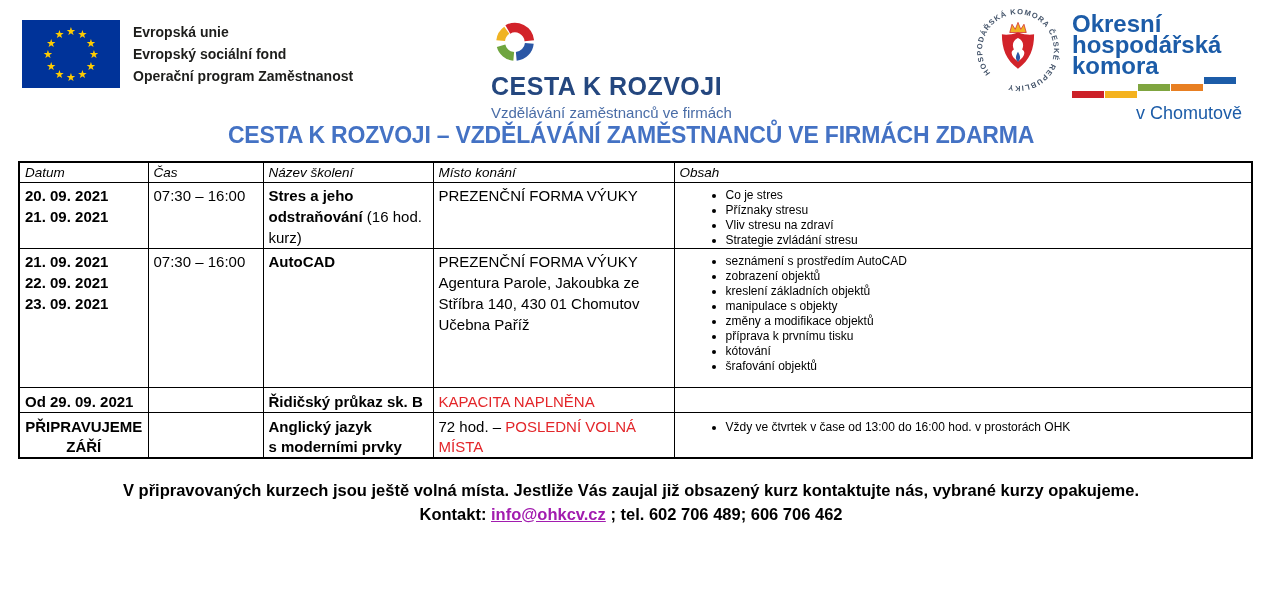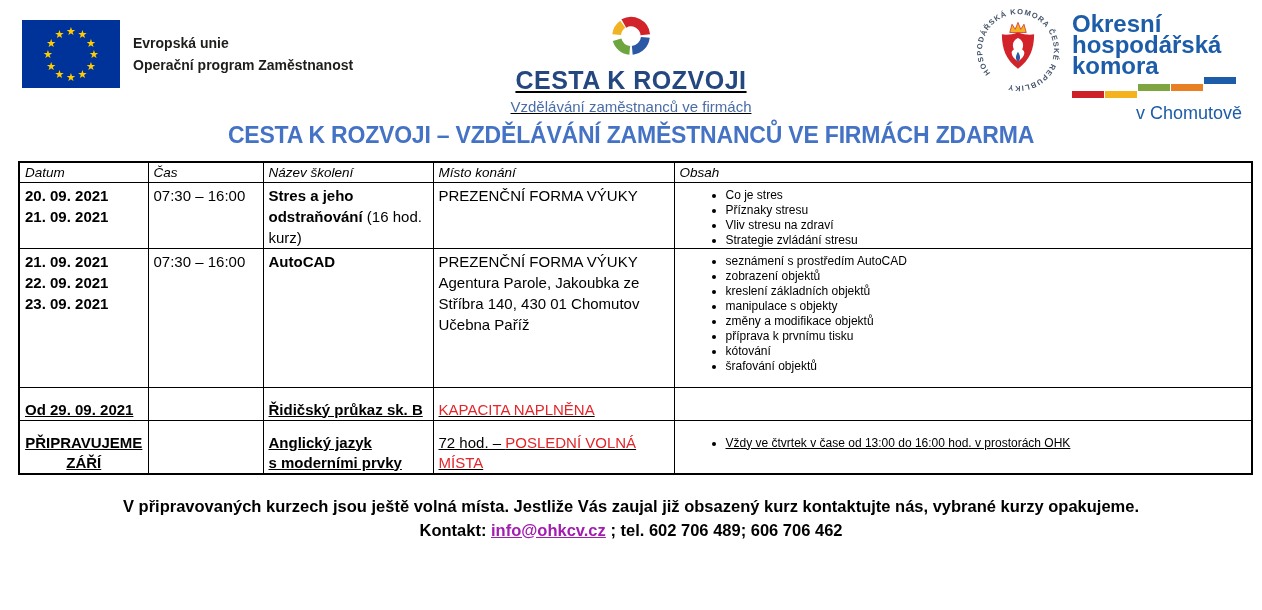--- a/index.html
+++ b/index.html
@@ -13,21 +13,21 @@
   .logos { position:relative; height:104px; }
 
   .eu-block { position:absolute; left:22px; top:20px; display:flex; align-items:center; gap:13px; }
   .eu-flag { width:98px; height:68px; background:#003399; position:relative; flex:0 0 auto; }
   .eu-flag span {
     position:absolute; left:50%; top:50%; width:12px; height:12px; margin:-6px 0 0 -6px;
     color:#ffcc00; font-size:11px; line-height:12px; text-align:center;
   }
   .eu-lines { font-size:14px; line-height:22px; font-weight:600; color:#1d1d1b; }
 
-  .cesta-block { position:absolute; left:50%; top:12px; transform:translateX(-50%); width:280px; text-align:center;text-decoration:underline; }
+  .cesta-block { position:absolute; left:50%; top:18px; transform:translateX(-50%); width:280px; text-align:left; }
   .cesta-icon { width:48px; height:48px; }
   .cesta-title { font-size:25px; font-weight:bold; color:#24477f; letter-spacing:0.5px; margin-top:2px; }
   .cesta-subtitle { font-size:15px; color:#4a6da7; margin-top:3px; }
 
   .ohk-block { position:absolute; left:972px; top:4px; display:flex; gap:8px; }
   .ohk-emblem { width:92px; height:92px; flex:0 0 auto; }
   .ohk-word { padding-top:9px; width:172px; }
   .ohk-name { font-size:24px; font-weight:bold; color:#1c5ca8; line-height:21px; }
   .ohk-bars { position:relative; height:22px; margin-top:1px; width:165px; }
   .ohk-bars span { position:absolute; width:32px; height:7px; }
@@ -56,21 +56,21 @@
   td.name  { white-space:pre-line; }
   td.name .b { font-weight:bold; }
   td.loc   { white-space:pre-line; }
   .loc-red { color:#e3262a; }
   td.content ul { margin:3px 0 0; padding-left:46px; list-style:disc; }
   td.content li { font-size:12px; line-height:15px; }
   tr.r1 { height:64px; }
   tr.r2 { height:139px; }
   tr.r3 { height:21px; }
   tr.r4 { height:45px;border-radius:15px; }
-  tr.r3 td, tr.r4 td { padding-top:12px; line-height:20px;text-decoration:underline; }
+  tr.r3 td, tr.r4 td { padding-top:4px; line-height:20px; }
   tr.r4 td.dates { text-align:center; }
 
   
   .notes { margin-top:22px; text-align:center; font-weight:bold; font-size:16.5px; }
   .notes p { margin:5px 0; }
   .email { color:#a21caf; text-decoration:underline; cursor:pointer; }
 </style>
 </head>
 <body>
 
@@ -88,20 +88,21 @@
           <span style="transform: rotate(150deg) translateY(-23px) rotate(-150deg);">★</span>
           <span style="transform: rotate(180deg) translateY(-23px) rotate(-180deg);">★</span>
           <span style="transform: rotate(210deg) translateY(-23px) rotate(-210deg);">★</span>
           <span style="transform: rotate(240deg) translateY(-23px) rotate(-240deg);">★</span>
           <span style="transform: rotate(270deg) translateY(-23px) rotate(-270deg);">★</span>
           <span style="transform: rotate(300deg) translateY(-23px) rotate(-300deg);">★</span>
           <span style="transform: rotate(330deg) translateY(-23px) rotate(-330deg);">★</span>
         </div>
       <div class="eu-lines">
         <div>Evropská unie</div>
+        <div>Evropský sociální fond</div>
         <div>Operační program Zaměstnanost</div>
       </div>
     </div>
 
     <div class="cesta-block">
       <svg class="cesta-icon" viewBox="0 0 60 60">
         <path d="M21,14.4 A18,18 0 0 1 47.9,28.4" stroke="#d2232a" stroke-width="12" fill="none"></path>
         <path d="M47.9,31.6 A18,18 0 0 1 31.6,47.9" stroke="#2b57a5" stroke-width="11" fill="none"></path>
         <path d="M28.4,47.9 A18,18 0 0 1 12.6,34.7" stroke="#6fa53f" stroke-width="11" fill="none"></path>
         <path d="M12.1,28.4 A18,18 0 0 1 19.7,15.3" stroke="#f0b323" stroke-width="11" fill="none"></path>

